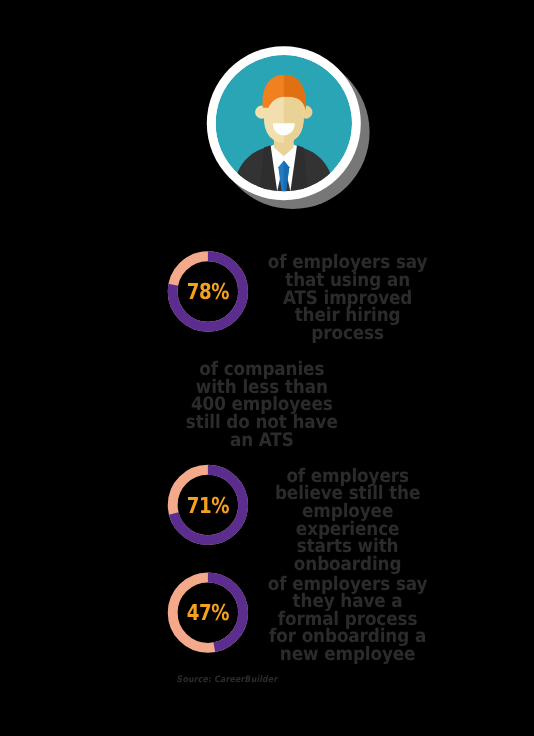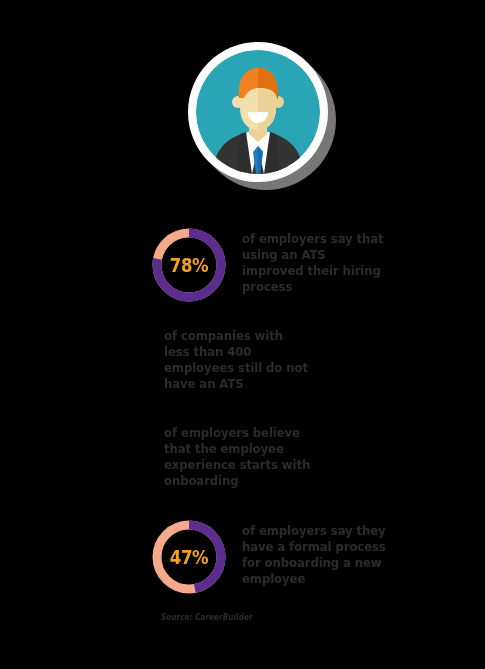--- a/index.html
+++ b/index.html
@@ -87,27 +87,28 @@
     font-weight: bold;
     color: #f5a01e;
     letter-spacing: -0.5px;
     font-family: "DejaVu Sans Condensed", "Liberation Sans Narrow", "Liberation Sans", sans-serif;
     transform: scaleX(0.92);
   }
 
   .stat-text {
     margin-left: 14px;
     margin-top: 5px;
-    font-size: 13px;
+    font-size: 17px;
     line-height: 16px;
     font-weight: bold;
     color: #2b2b2b;
     letter-spacing: -0.1px;
     font-family: "DejaVu Sans Condensed", "Liberation Sans Narrow", "Liberation Sans", sans-serif;
     max-width: 148px;
+    text-align: center;
   }
 
   
   #source-note {
     position: absolute;
     left: 161px;
     top: 613px;
     font-size: 8px;
     font-weight: bold;
     color: #2b2b2b;
@@ -164,21 +165,28 @@
     <div class="donut-label">78%</div>
   </div>
   <div class="stat-text">of employers say that using an ATS improved their hiring process</div>
 </div>
 
 <div class="stat-row" id="stat-row-1">
   <div class="stat-text">of companies with less than 400 employees still do not have an ATS</div>
 </div>
 
 <div class="stat-row" id="stat-row-2">
-  <div class="stat-text">of employers believe that the employee experience starts with onboarding</div>
+  <div class="donut">
+    <svg width="78" height="78" viewBox="0 0 78 78">
+      <circle cx="39" cy="39" r="32" fill="none" stroke="#f4a98a" stroke-width="9"></circle>
+      <circle cx="39" cy="39" r="32" fill="none" stroke="#5b2d8e" stroke-width="9" stroke-dasharray="142.7 58.4" transform="rotate(-90 39 39)"></circle>
+    </svg>
+    <div class="donut-label">71%</div>
+  </div>
+  <div class="stat-text">of employers believe still the employee experience starts with onboarding</div>
 </div>
 
 <div class="stat-row" id="stat-row-3">
   <div class="donut">
     <svg width="78" height="78" viewBox="0 0 78 78">
       <circle cx="39" cy="39" r="32" fill="none" stroke="#f4a98a" stroke-width="9"></circle>
       <circle cx="39" cy="39" r="32" fill="none" stroke="#5b2d8e" stroke-width="9" stroke-dasharray="94.5 106.6" transform="rotate(-90 39 39)"></circle>
     </svg>
     <div class="donut-label">47%</div>
   </div>

